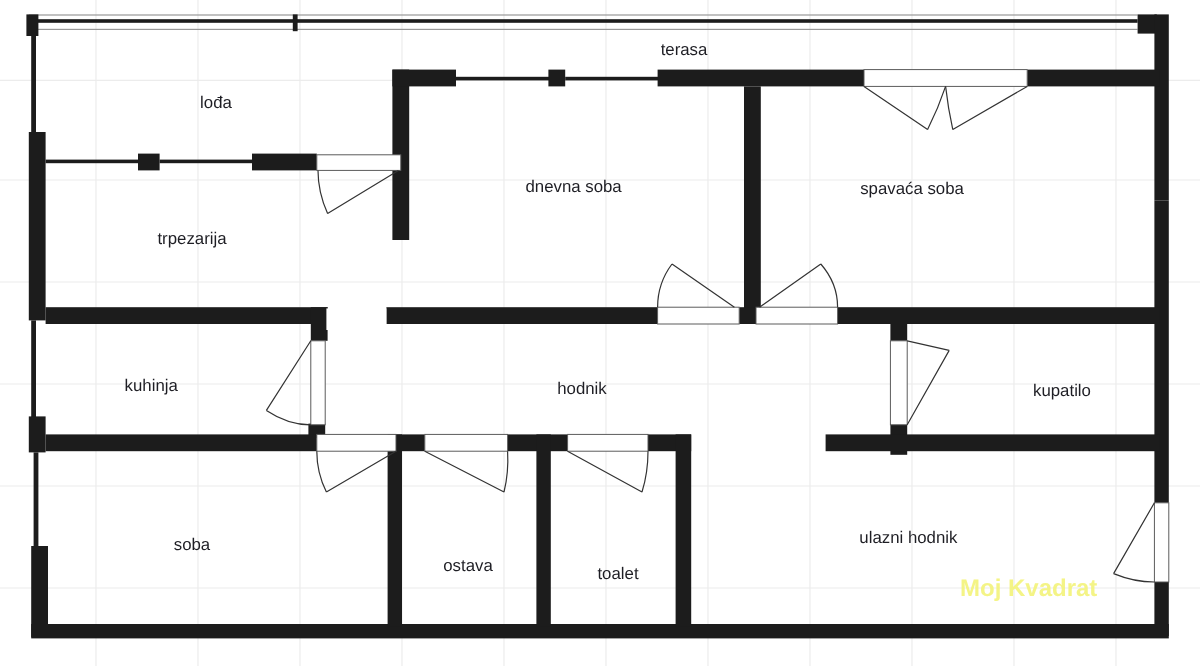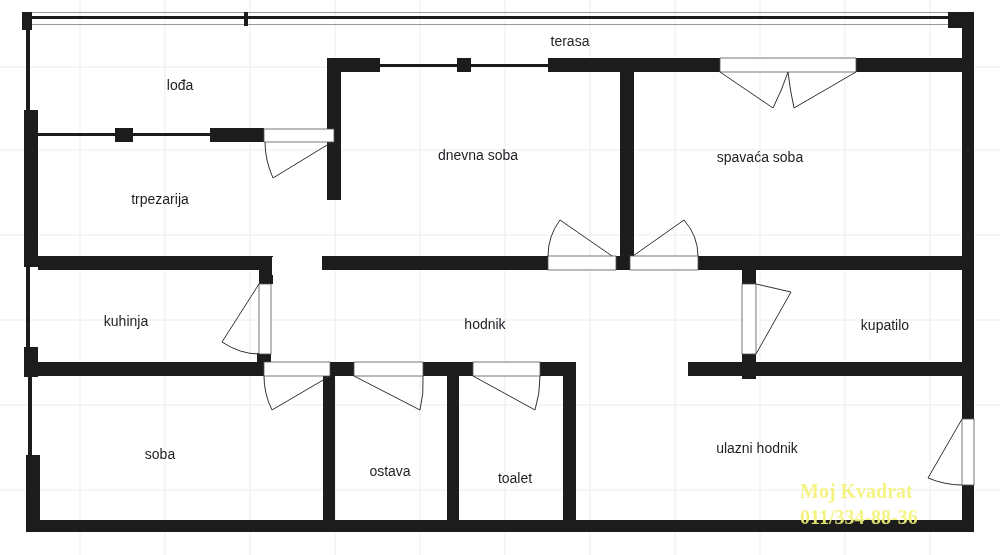--- a/index.html
+++ b/index.html
@@ -1,19 +1,19 @@
 <!DOCTYPE html>
 <html><head>
 <meta charset="utf-8">
 <style>
   html, body { margin: 0; padding: 0; background: #ffffff; }
   body { width: 1000px; height: 555px; overflow: hidden; position: relative; font-family: "Liberation Sans", sans-serif; }
   #plan { position: absolute; left: 0; top: 0; }
   .room-label { font-family: "Liberation Sans", sans-serif; font-size: 14px; fill: #1e1e24; text-anchor: middle; dominant-baseline: middle; }
-  .watermark { position: absolute; left: 800px; top: 478px; color: #f3f37a; font-family: Liberation Serif, serif; font-weight: bold; font-size: 20px; line-height: 26px; opacity: 0.9; }
+  .watermark { position: absolute; left: 800px; top: 478px; color: #f3f37a; font-family: Liberation Sans, sans-serif; font-weight: bold; font-size: 20px; line-height: 26px; opacity: 0.9; }
 </style>
 </head>
 <body>
 
 <svg id="plan" width="1000" height="555" viewBox="0 0 1000 555">
 
   <g stroke="#ececec" stroke-width="1">
     <line x1="0" y1="67" x2="1000" y2="67"></line>
       <line x1="0" y1="150" x2="1000" y2="150"></line>
     <line x1="0" y1="235" x2="1000" y2="235"></line>
@@ -131,14 +131,13 @@
     <text class="room-label" x="885" y="326">kupatilo</text>
     <text class="room-label" x="757" y="449">ulazni hodnik</text>
     <text class="room-label" x="160" y="455">soba</text>
     <text class="room-label" x="390" y="472">ostava</text>
     <text class="room-label" x="515" y="479">toalet</text>
   </g>
 </svg>
 
 <div class="watermark">
   <div>Moj Kvadrat</div>
-  <div>011/334-88-36</div>
 </div>
 
 </body></html>

